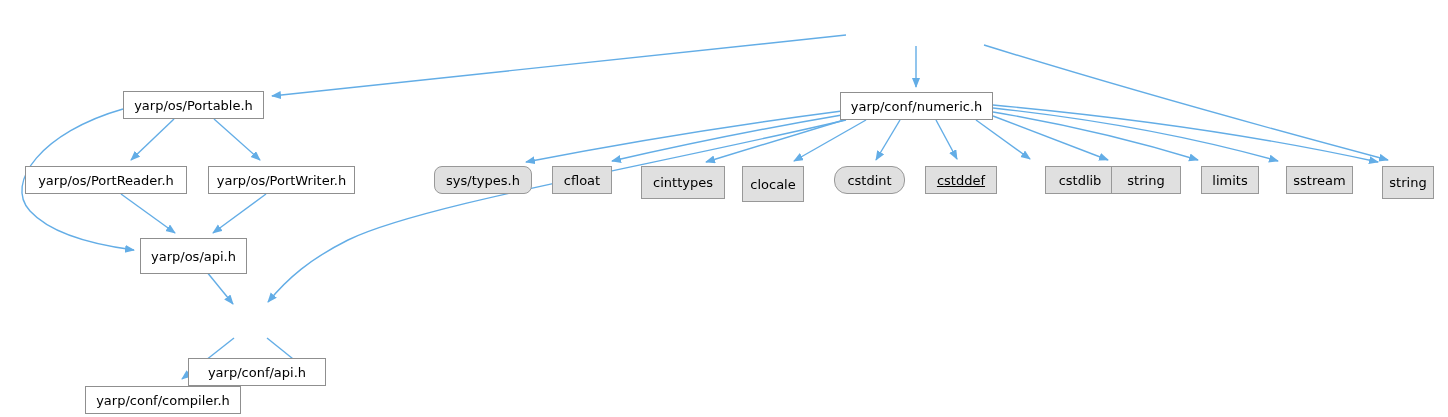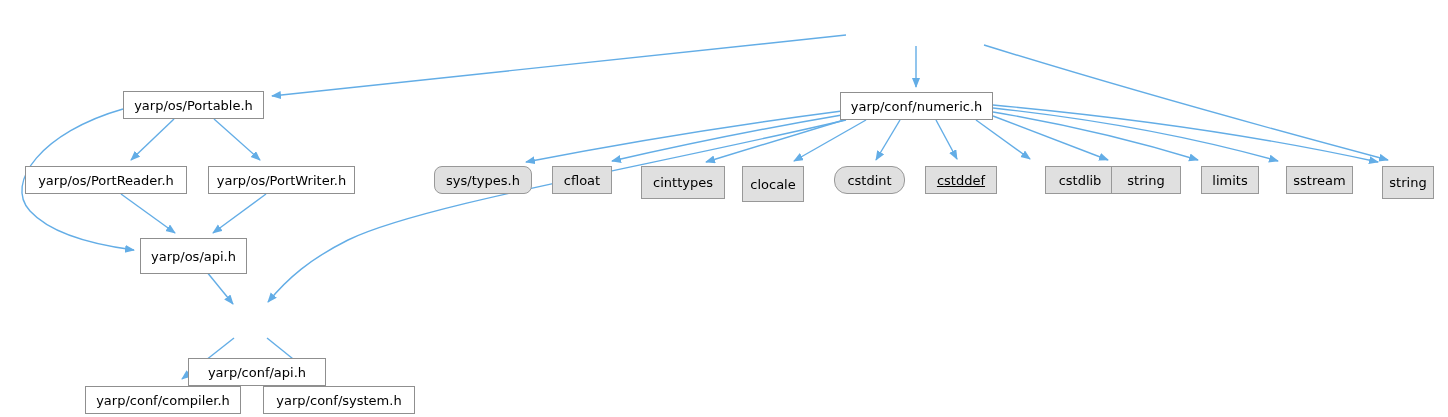--- a/index.html
+++ b/index.html
@@ -109,21 +109,20 @@
   <div class="node" style="left:25px;top:166px;width:162px;height:28px;">yarp/os/PortReader.h</div>
 
   <div class="node" style="left:208px;top:166px;width:147px;height:28px;">yarp/os/PortWriter.h</div>
 
   <div class="node" style="left:140px;top:238px;width:107px;height:36px;">yarp/os/api.h</div>
 
   <div class="node" style="left:188px;top:310px;width:138px;height:28px;margin-top:48px;">yarp/conf/api.h</div>
 
   <div class="node" style="left:85px;top:386px;width:156px;height:28px;">yarp/conf/compiler.h</div>
 
-  <div class="node" style="left:263px;top:386px;width:152px;height:28px;">yarp/conf/system.h</div>
 
   <div class="node leaf" style="left:434px;top:166px;width:98px;height:28px;border-radius:8px;">sys/types.h</div>
 
   <div class="node leaf" style="left:552px;top:166px;width:60px;height:28px;">cfloat</div>
 
   <div class="node leaf" style="left:641px;top:166px;width:84px;height:33px;">cinttypes</div>
 
   <div class="node leaf" style="left:742px;top:166px;width:62px;height:36px;">clocale</div>
 
   <div class="node leaf" style="left:834px;top:166px;width:71px;height:28px;border-radius:13px;">cstdint</div>

